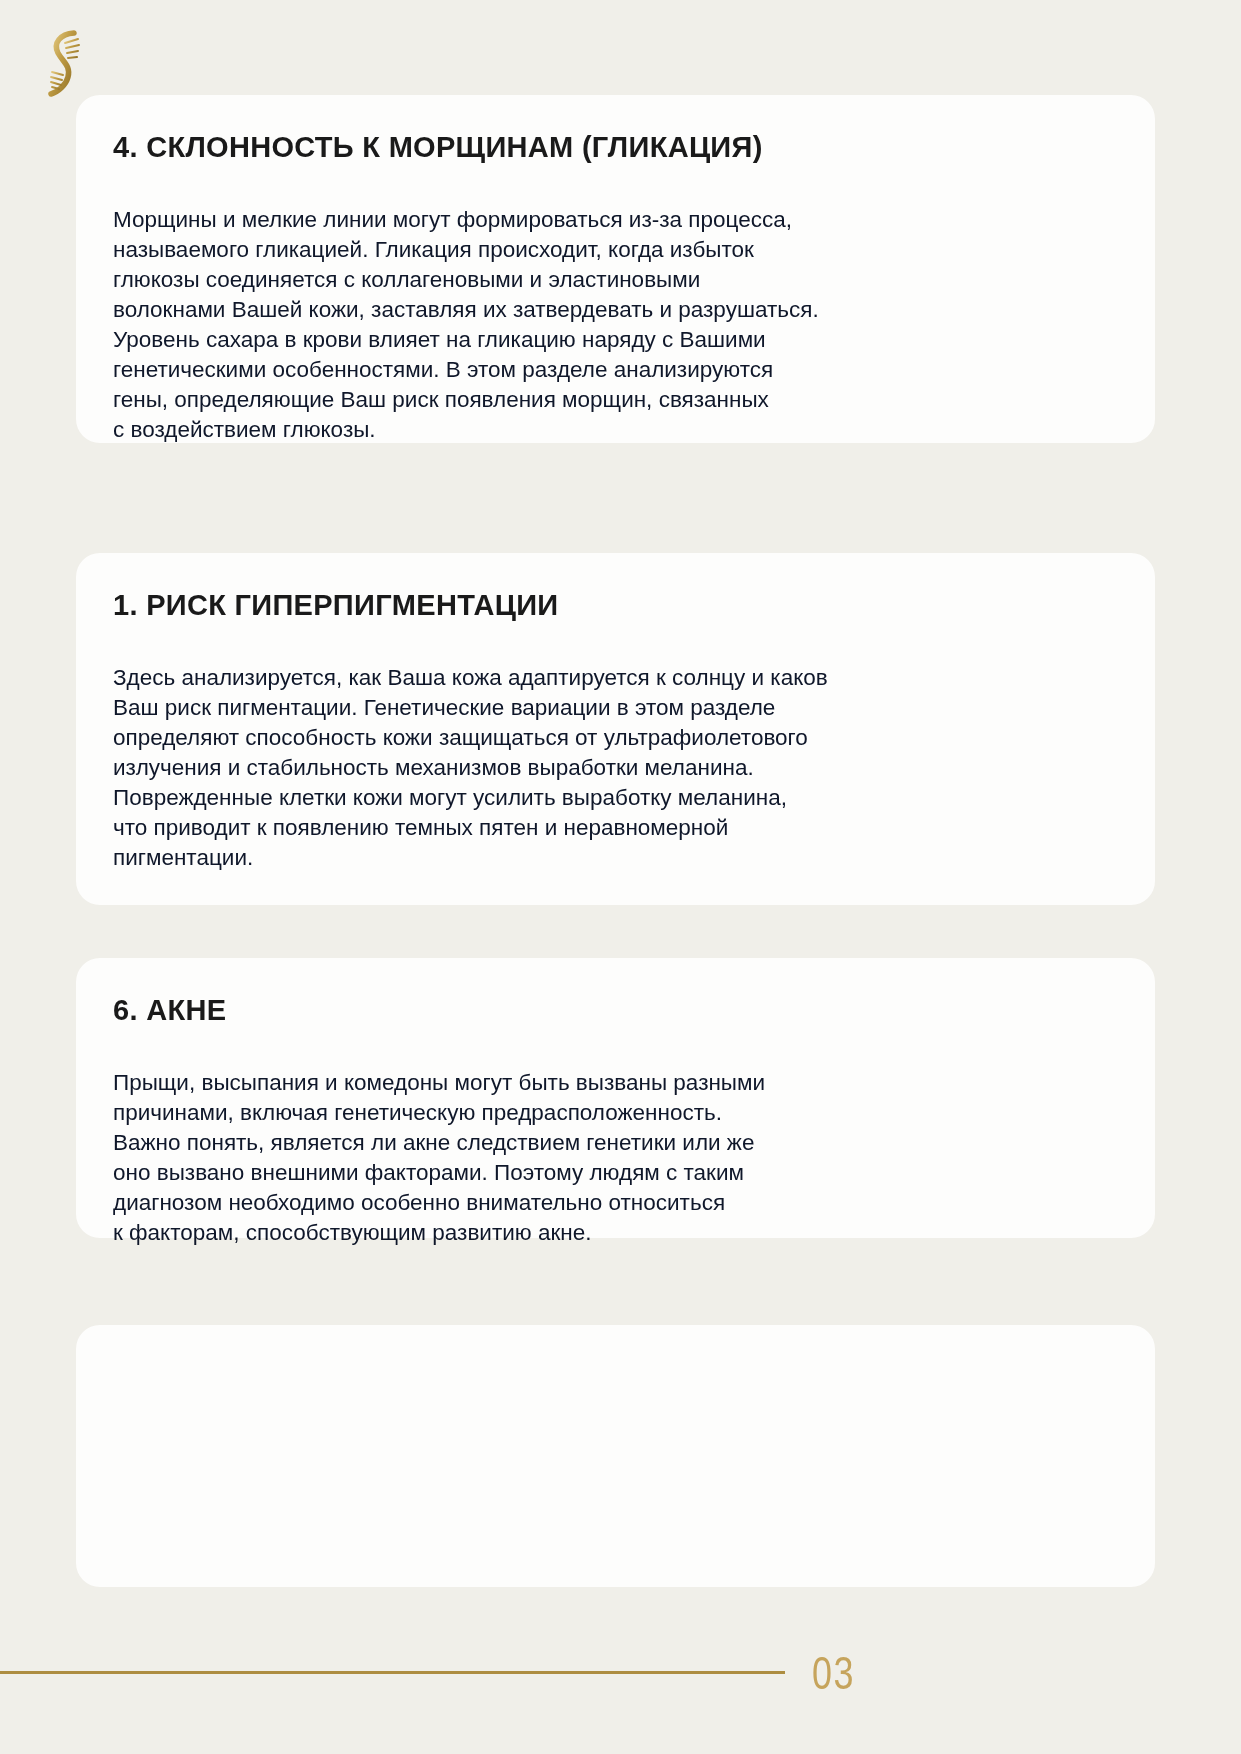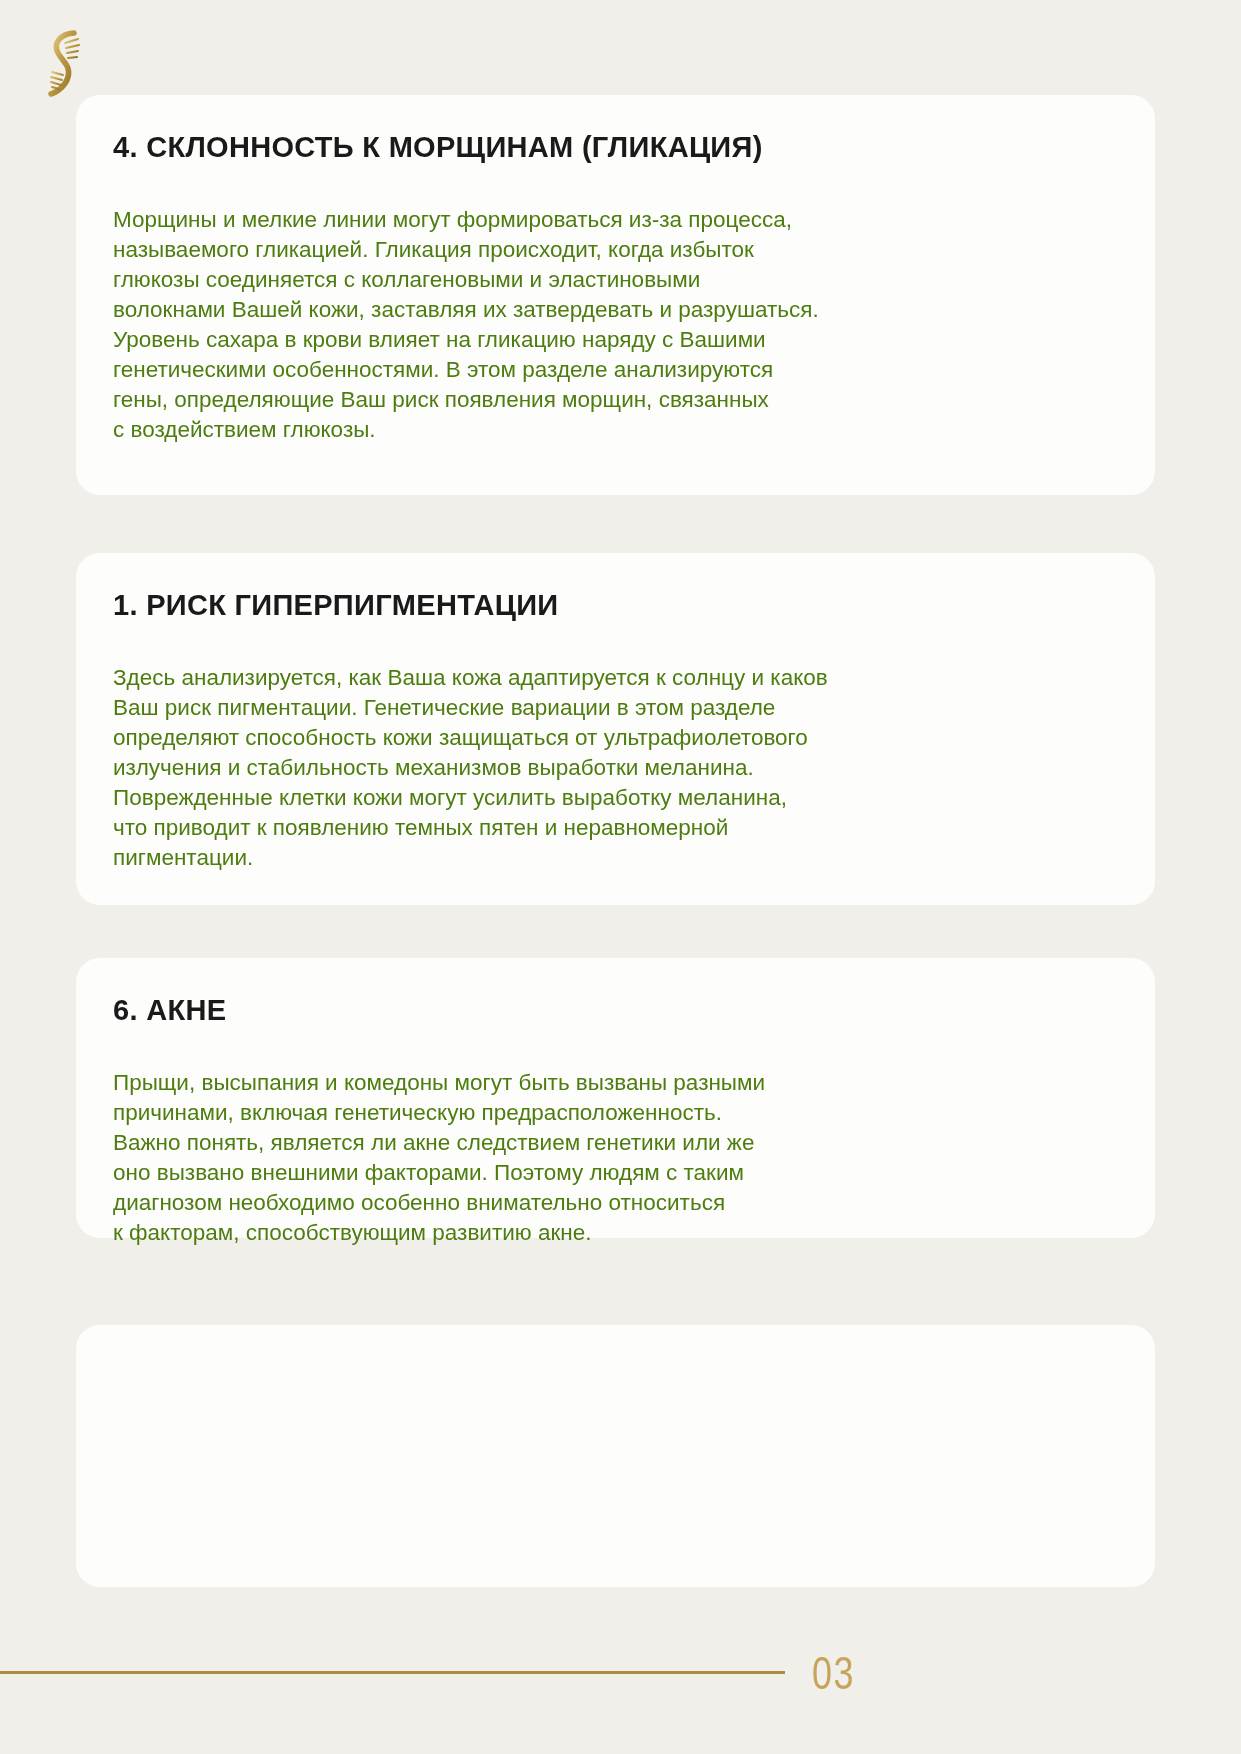--- a/index.html
+++ b/index.html
@@ -21,35 +21,35 @@
     height: 68px;
   }
   .card {
     position: absolute;
     left: 76px;
     width: 1079px;
     background: #fdfdfc;
     border-radius: 24px;
     padding: 36px 40px 0 37px;
   }
-  .card-1 { top: 95px;  height: 400px; }
+  .card-1 { top: 95px;  height: 348px; }
   .card-2 { top: 553px; height: 352px; }
   .card-3 { top: 958px; height: 280px; }
   .card-4 { top: 1325px; height: 262px; }
   .section-title {
     font-size: 29px;
     font-weight: 700;
     letter-spacing: 0.3px;
     color: #1a1a1a;
     margin-bottom: 24px;
   }
   .section-body {
     font-size: 22.5px;
     line-height: 30px;
-    color: #4d7c0f;
+    color: #0f172a;
     white-space: pre-line;
     margin-top: 41px;
   }
   .footer-divider {
     position: absolute;
     left: 0;
     top: 1671px;
     width: 785px;
     height: 3px;
     background: #ad8d41;

